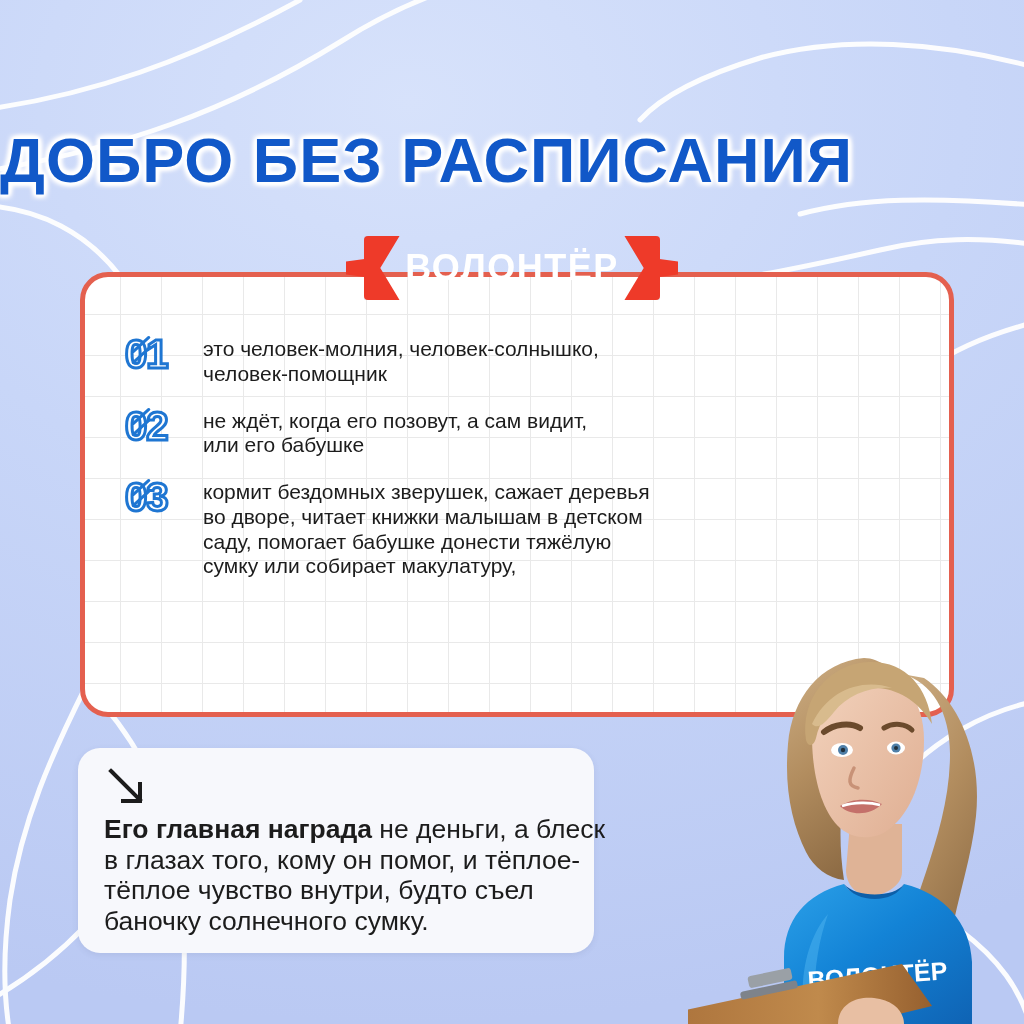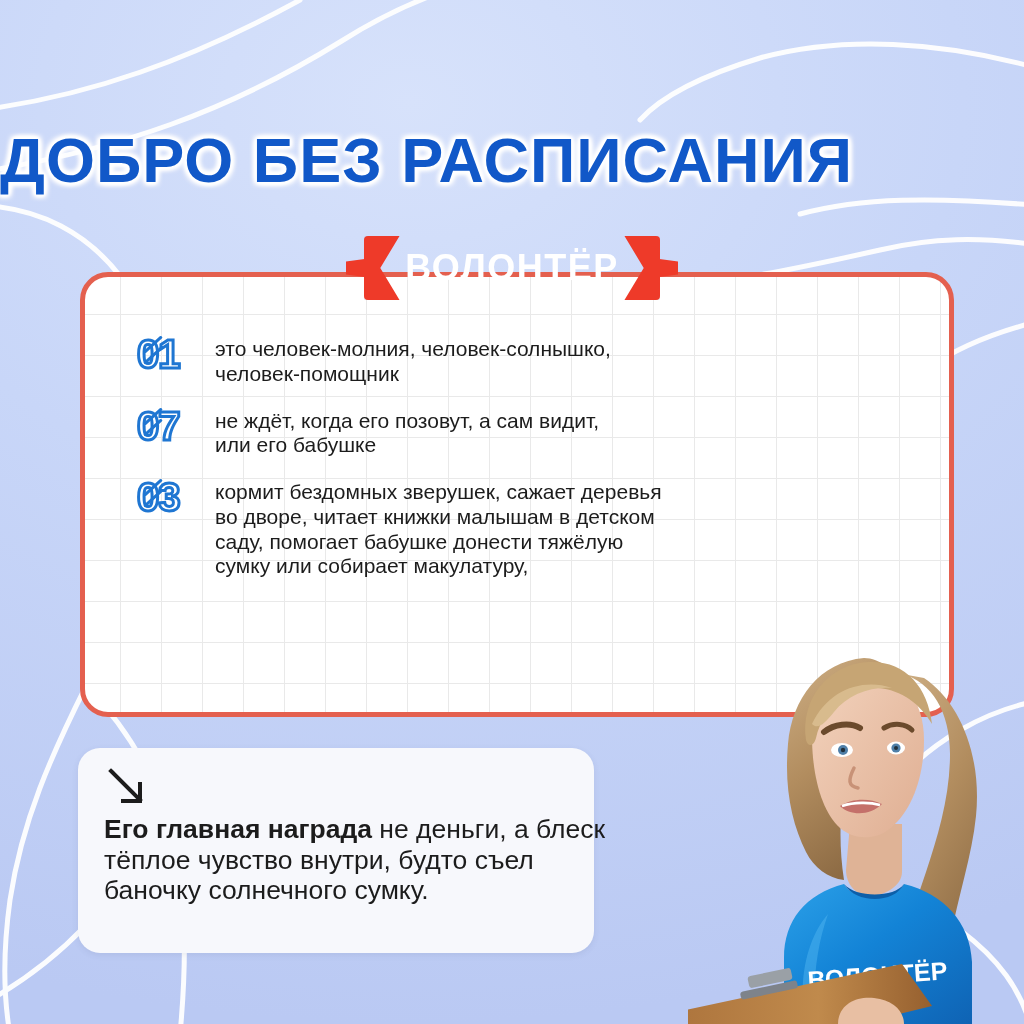--- a/index.html
+++ b/index.html
@@ -68,21 +68,21 @@
   }
   .ribbon-tail-l,.ribbon-tail-r{
     position:absolute;top:258px;width:26px;height:20px;background:#ee3a29;
   }
   .ribbon-tail-l{left:346px;clip-path:polygon(0 18%,100% 0,100% 100%,0 82%);}
   .ribbon-tail-r{left:652px;clip-path:polygon(0 0,100% 18%,100% 82%,0 100%);}
 
   
   .list{
     position:absolute;left:0;top:0;right:0;bottom:0;
-    padding:58px 26px 0 52px;
+    padding:58px 26px 0 40px;
     box-sizing:border-box;
   }
   .item{display:flex;align-items:flex-start;margin-bottom:20px;}
   .num{
     width:78px;flex:0 0 78px;
     font-size:40px;font-weight:bold;
     color:#ffffff;
     -webkit-text-stroke:3px #1f76d2;
     letter-spacing:-1px;
     line-height:1.05;
@@ -154,21 +154,21 @@
 
       <div class="item">
         <div class="num">01</div>
         <div class="txt">
           <div>это человек-молния, человек-солнышко,</div>
           <div>человек-помощник</div>
         </div>
       </div>
 
       <div class="item">
-        <div class="num">07</div>
+        <div class="num">02</div>
         <div class="txt">
           <div>не ждёт, когда его позовут, а сам видит,</div>
           <div>или его бабушке</div>
         </div>
       </div>
 
       <div class="item">
         <div class="num">03</div>
         <div class="txt">
           <div>кормит бездомных зверушек, сажает деревья</div>
@@ -188,20 +188,21 @@
 
   <div class="note">
     <svg class="arrow" width="44" height="44" viewBox="0 0 44 44" xmlns="http://www.w3.org/2000/svg">
       <g stroke="#1c1c1c" stroke-width="4" fill="none" stroke-linecap="square">
         <line x1="5" y1="5" x2="34" y2="34"></line>
         <polyline points="34,18 34,35 17,35"></polyline>
       </g>
     </svg>
     <div class="note-txt">
       <div><b>Его главная награда</b><span> не деньги, а блеск</span></div>
+      <div>в глазах того, кому он помог, и тёплое-</div>
       <div>тёплое чувство внутри, будто съел</div>
       <div>баночку солнечного сумку.</div>
     </div>
   </div>
 
   <div class="photo">
     <svg width="336" height="396" viewBox="0 0 336 396" xmlns="http://www.w3.org/2000/svg">
       <defs>
         <linearGradient id="shirtG" x1="0" y1="0" x2="1" y2="1">
           <stop offset="0%" stop-color="#2ba0e8"></stop>

